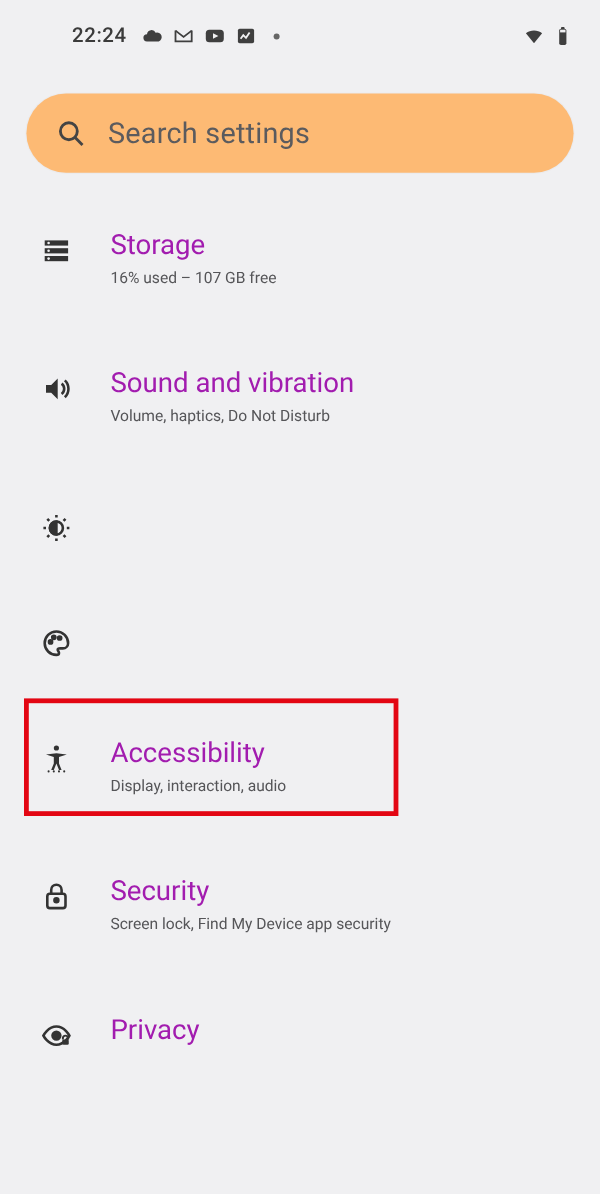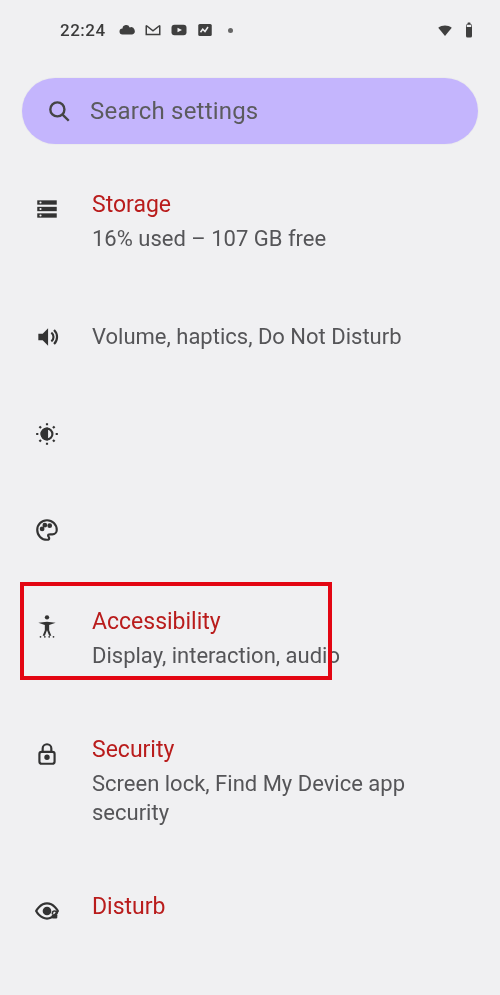--- a/index.html
+++ b/index.html
@@ -47,21 +47,21 @@
     }
     .dot {
       width: 5px;
       height: 5px;
       background: #666;
       border-radius: 50%;
       margin-left: 6px;
     }
     .searchbar {
       margin: 22px 22px 0 22px;
-      background: #c4b5fd;
+      background: #fdba74;
       border-radius: 34px;
       height: 66px;
       display: flex;
       align-items: center;
       padding: 0 24px;
       box-shadow: 0 0 0 1px rgba(0,0,0,0.02);
     }
     .searchbar .icon {
       width: 26px;
       height: 26px;
@@ -93,25 +93,25 @@
     .item-icon svg {
       width: 26px;
       height: 26px;
     }
     .item-text {
       padding-left: 20px;
       flex: 1;
     }
     .item-title {
       font-size: 23px;
-      color: #b91c1c;
+      color: #a21caf;
       line-height: 1.3;
     }
     .item-sub {
-      font-size: 22px;
+      font-size: 13px;
       color: #555558;
       margin-top: 4px;
       line-height: 1.35;
     }
     .highlight {
       position: absolute;
       left: 20px;
       top: 582px;
       width: 312px;
       height: 98px;
@@ -202,20 +202,21 @@
 
   <div class="item">
     <div class="item-icon">
       <svg viewBox="0 0 24 24" fill="currentColor">
           <path d="M4 9v6h4l5 5V4L8 9H4z"></path>
           <path d="M16 8a5 5 0 0 1 0 8" fill="none" stroke="currentColor" stroke-width="2"></path>
           <path d="M18.5 5.5a9 9 0 0 1 0 13" fill="none" stroke="currentColor" stroke-width="2"></path>
         </svg>
     </div>
     <div class="item-text">
+      <div class="item-title">Sound and vibration</div>
       <div class="item-sub">Volume, haptics, Do Not Disturb</div>
     </div>
   </div>
 
   <div class="spacer"></div>
 
   <div class="item">
     <div class="item-icon">
       <svg viewBox="0 0 24 24" fill="none" stroke="currentColor" stroke-width="2">
           <circle cx="12" cy="12" r="5"></circle>
@@ -278,21 +279,21 @@
   <div class="item">
     <div class="item-icon">
       <svg viewBox="0 0 24 24" fill="none" stroke="currentColor" stroke-width="2">
           <path d="M2 12s3.5-7 10-7 10 7 10 7-3.5 7-10 7S2 12 2 12z"></path>
           <circle cx="12" cy="12" r="3" fill="currentColor"></circle>
           <path d="M17 15v-1a2 2 0 0 1 4 0v1" stroke-width="1.5"></path>
           <rect x="16.5" y="15" width="5" height="4" rx="1" fill="currentColor" stroke="none"></rect>
         </svg>
     </div>
     <div class="item-text">
-      <div class="item-title">Disturb</div>
+      <div class="item-title">Privacy</div>
     </div>
   </div>
 
   <div class="spacer"></div>
 
 </div>
 
 <div class="highlight"></div>
 
 </body></html>

